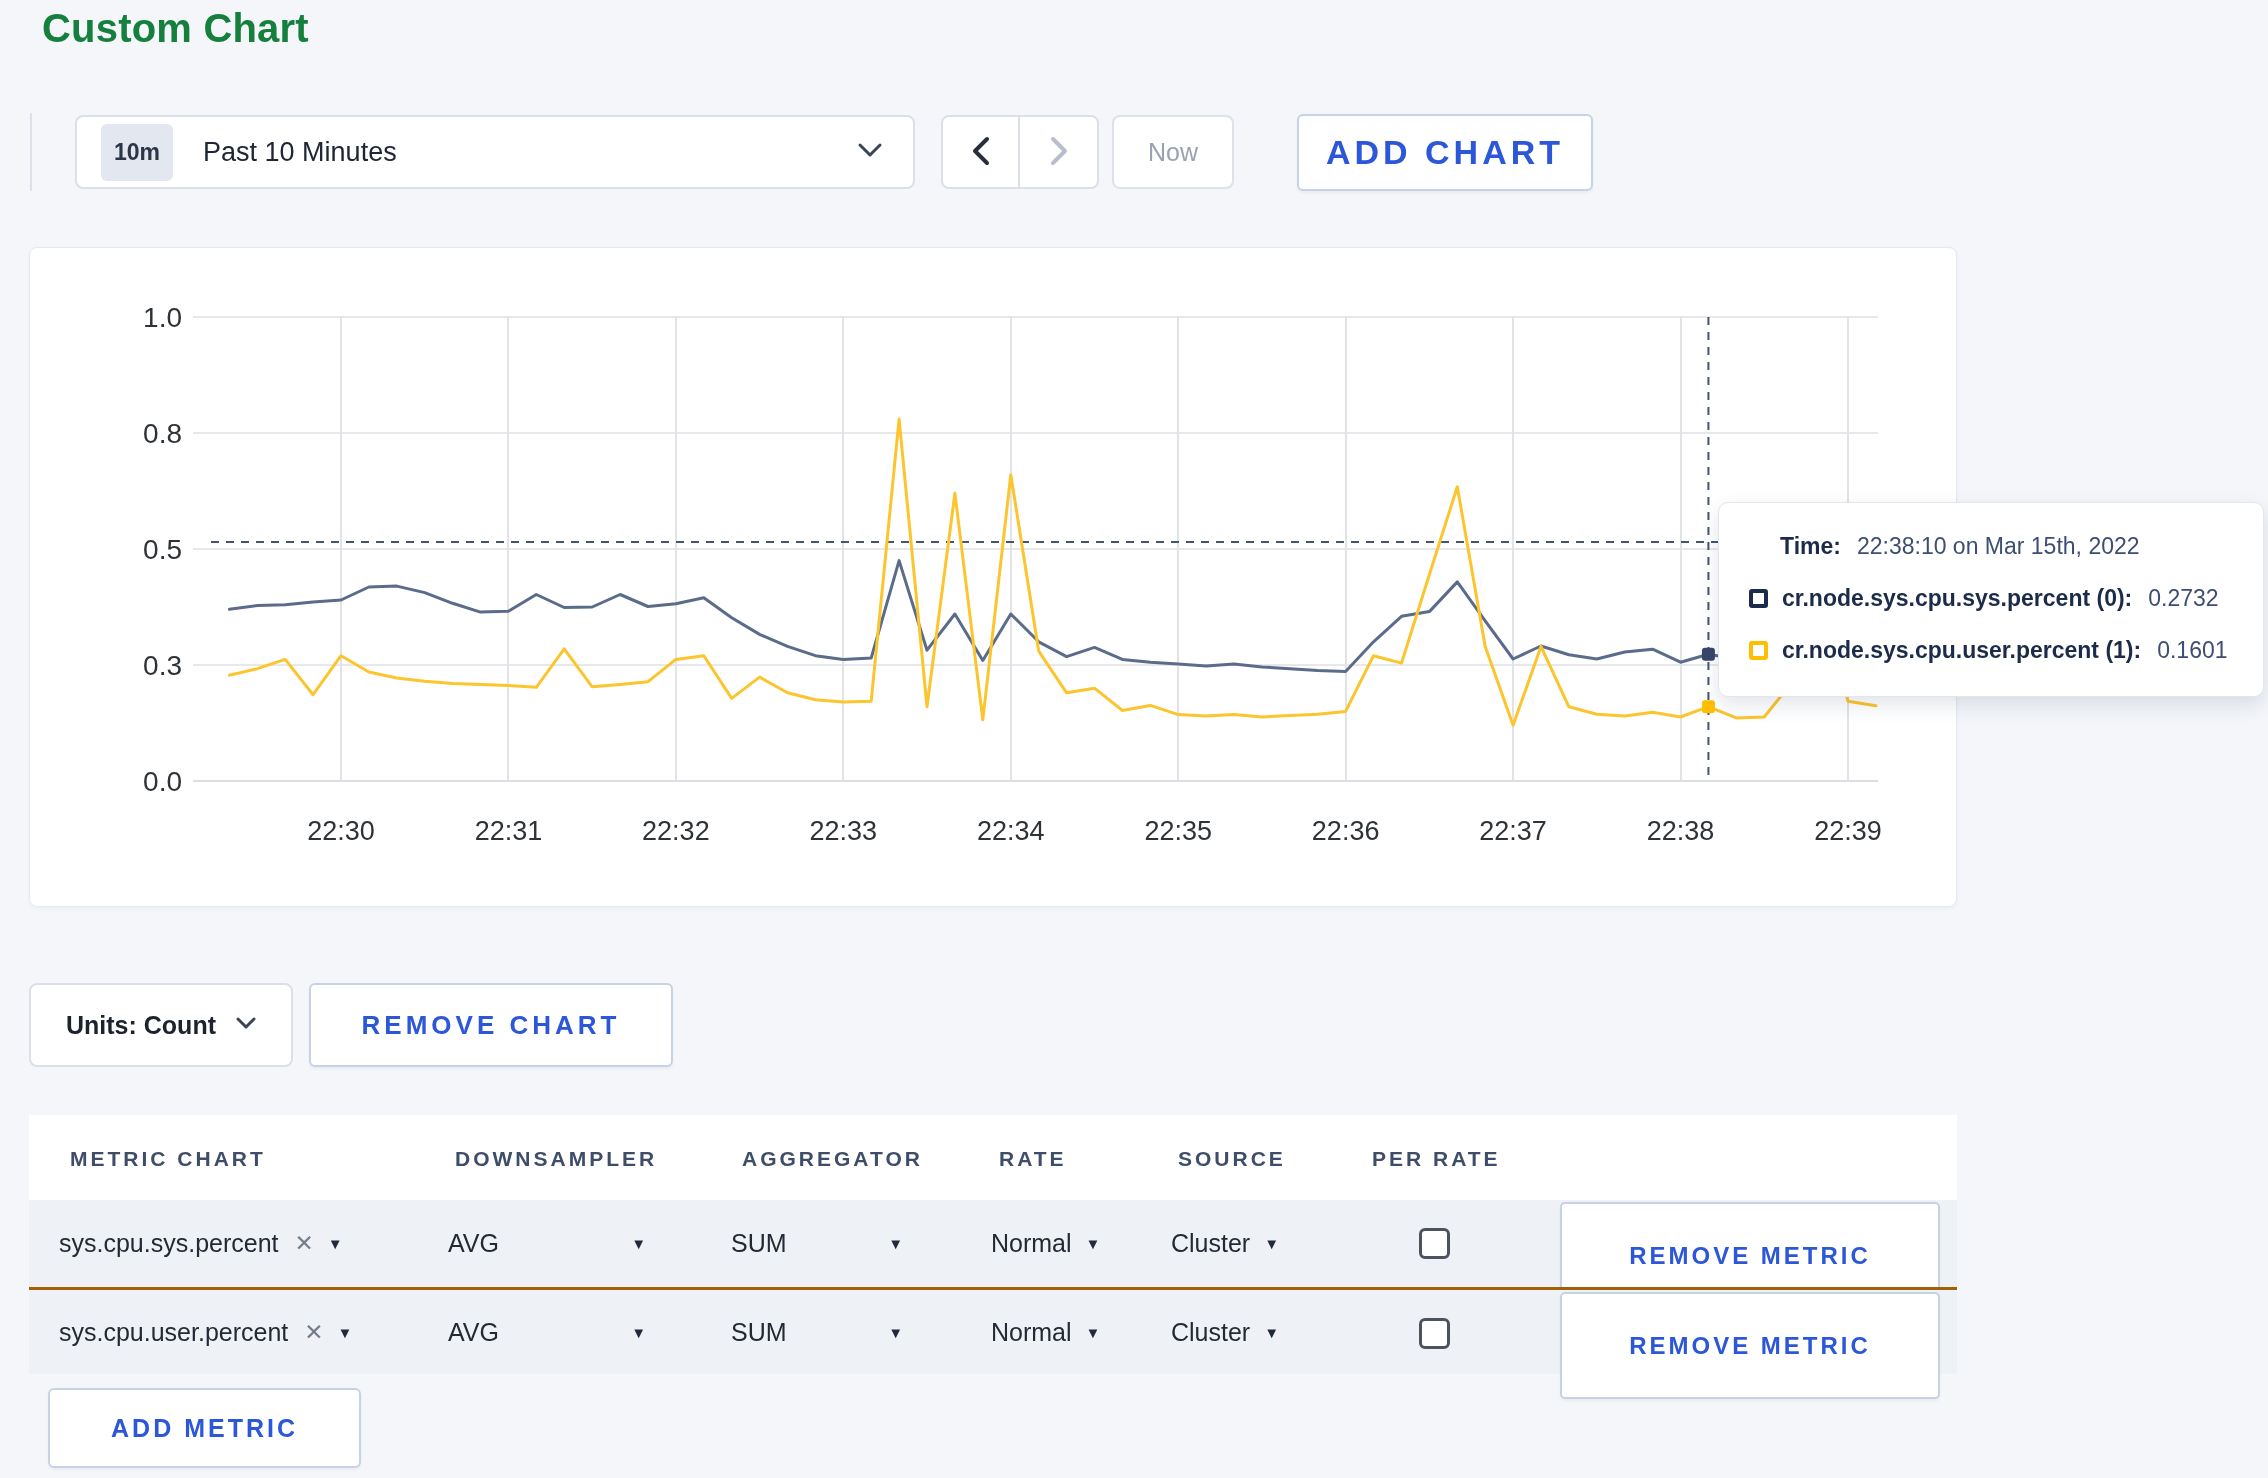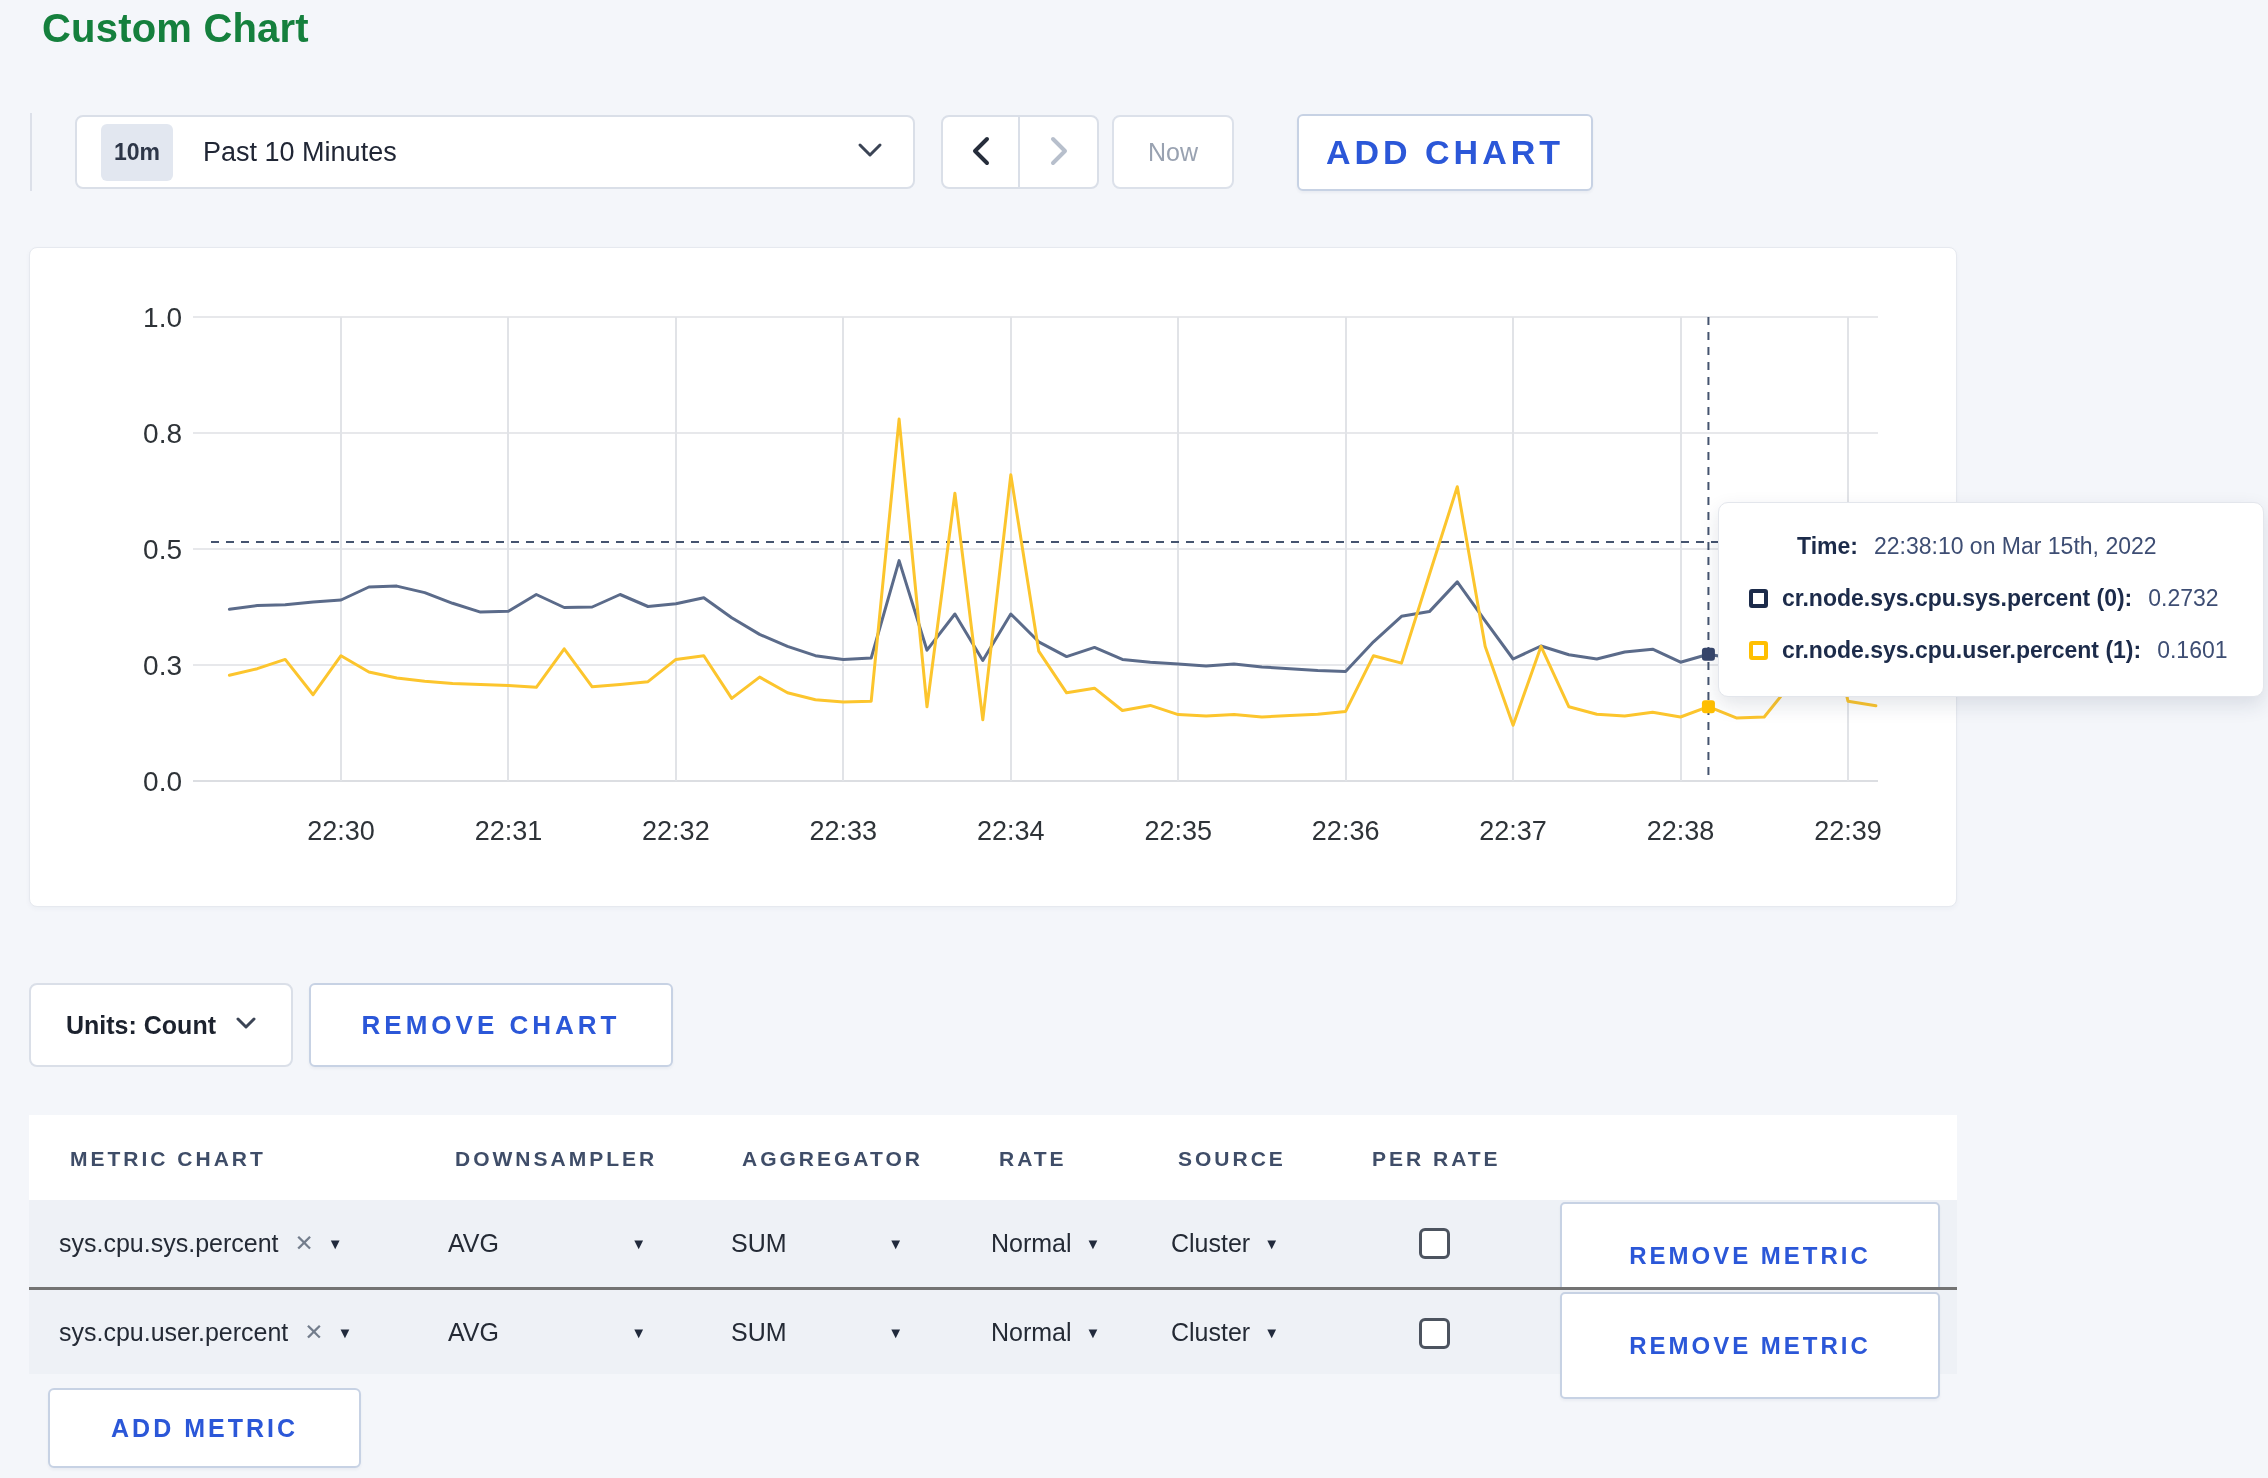--- a/index.html
+++ b/index.html
@@ -38,21 +38,21 @@
   .chart-card { position:absolute; left:29px; top:247px; width:1928px; height:660px; background:#fff;
     border:1px solid #e6e9ef; border-radius:8px; box-shadow:0 2px 5px rgba(30,50,90,.04); }
   .chart-card svg { display:block; }
 
   
   .chart-tooltip { position:absolute; left:1718px; top:502px; width:546px; background:#fff;
     border:1px solid #e3e6ec; border-radius:10px; box-shadow:0 8px 20px rgba(23,43,77,.12);
     padding:30px 34px 32px 30px; z-index:5; font-size:23px; }
   .tt-row { display:flex; align-items:center; }
   .tt-row + .tt-row { margin-top:25px; }
-  .tt-time-row { margin-left:48px;text-align:center; }
+  .tt-time-row { margin-left:31px;text-align:center; }
   .tt-label { font-weight:bold; color:#1c2b4a; }
   .tt-value { color:#3d4d73; margin-left:16px; }
   .tt-square { width:19px; height:19px; border:4px solid #1c2b4a; border-radius:3px;
     margin-right:14px; flex:0 0 auto; background:#fff; }
 
   
   .units-select { position:absolute; left:29px; top:983px; width:264px; height:84px; background:#fff;
     border:2px solid #dadfe8; border-radius:8px; display:flex; align-items:center; justify-content:center;
     gap:20px; cursor:pointer; }
   .units-label { font-size:25px; font-weight:bold; color:#1c222e; }
@@ -60,21 +60,21 @@
 
   
   .metrics-table { position:absolute; left:29px; top:1115px; width:1928px; }
   .mt-header { position:relative; height:85px; background:#fff; }
   .mt-header span { position:absolute; top:32px; font-size:21px; font-weight:600; letter-spacing:3px;
     color:#3f4d68; }
   .h-metric{left:41px;} .h-down{left:426px;} .h-agg{left:713px;} .h-rate{left:970px;}
   .h-source{left:1149px;} .h-pernode{left:1343px;}
 
   .mt-row { position:relative; height:87px; background:#eef1f6; }
-  .mt-row + .mt-row { border-top:3px solid #737373; }
+  .mt-row + .mt-row { border-top:3px solid #a16207; }
   .cell { position:absolute; top:0; height:100%; display:flex; align-items:center; font-size:25px;
     color:#242a35; cursor:pointer; }
   .caret { font-size:15px; color:#212a3c; margin-left:14px; }
   .x-icon { color:#737d8c; font-size:23px; margin-left:16px; }
   .c-metric { left:30px; }
   .c-down { left:419px; width:198px; justify-content:space-between; }
   .c-agg  { left:702px; width:172px; justify-content:space-between; }
   .c-rate { left:962px; }
   .c-source { left:1142px; }
   .pernode-checkbox { position:absolute; left:1390px; top:28px; width:31px; height:31px;

